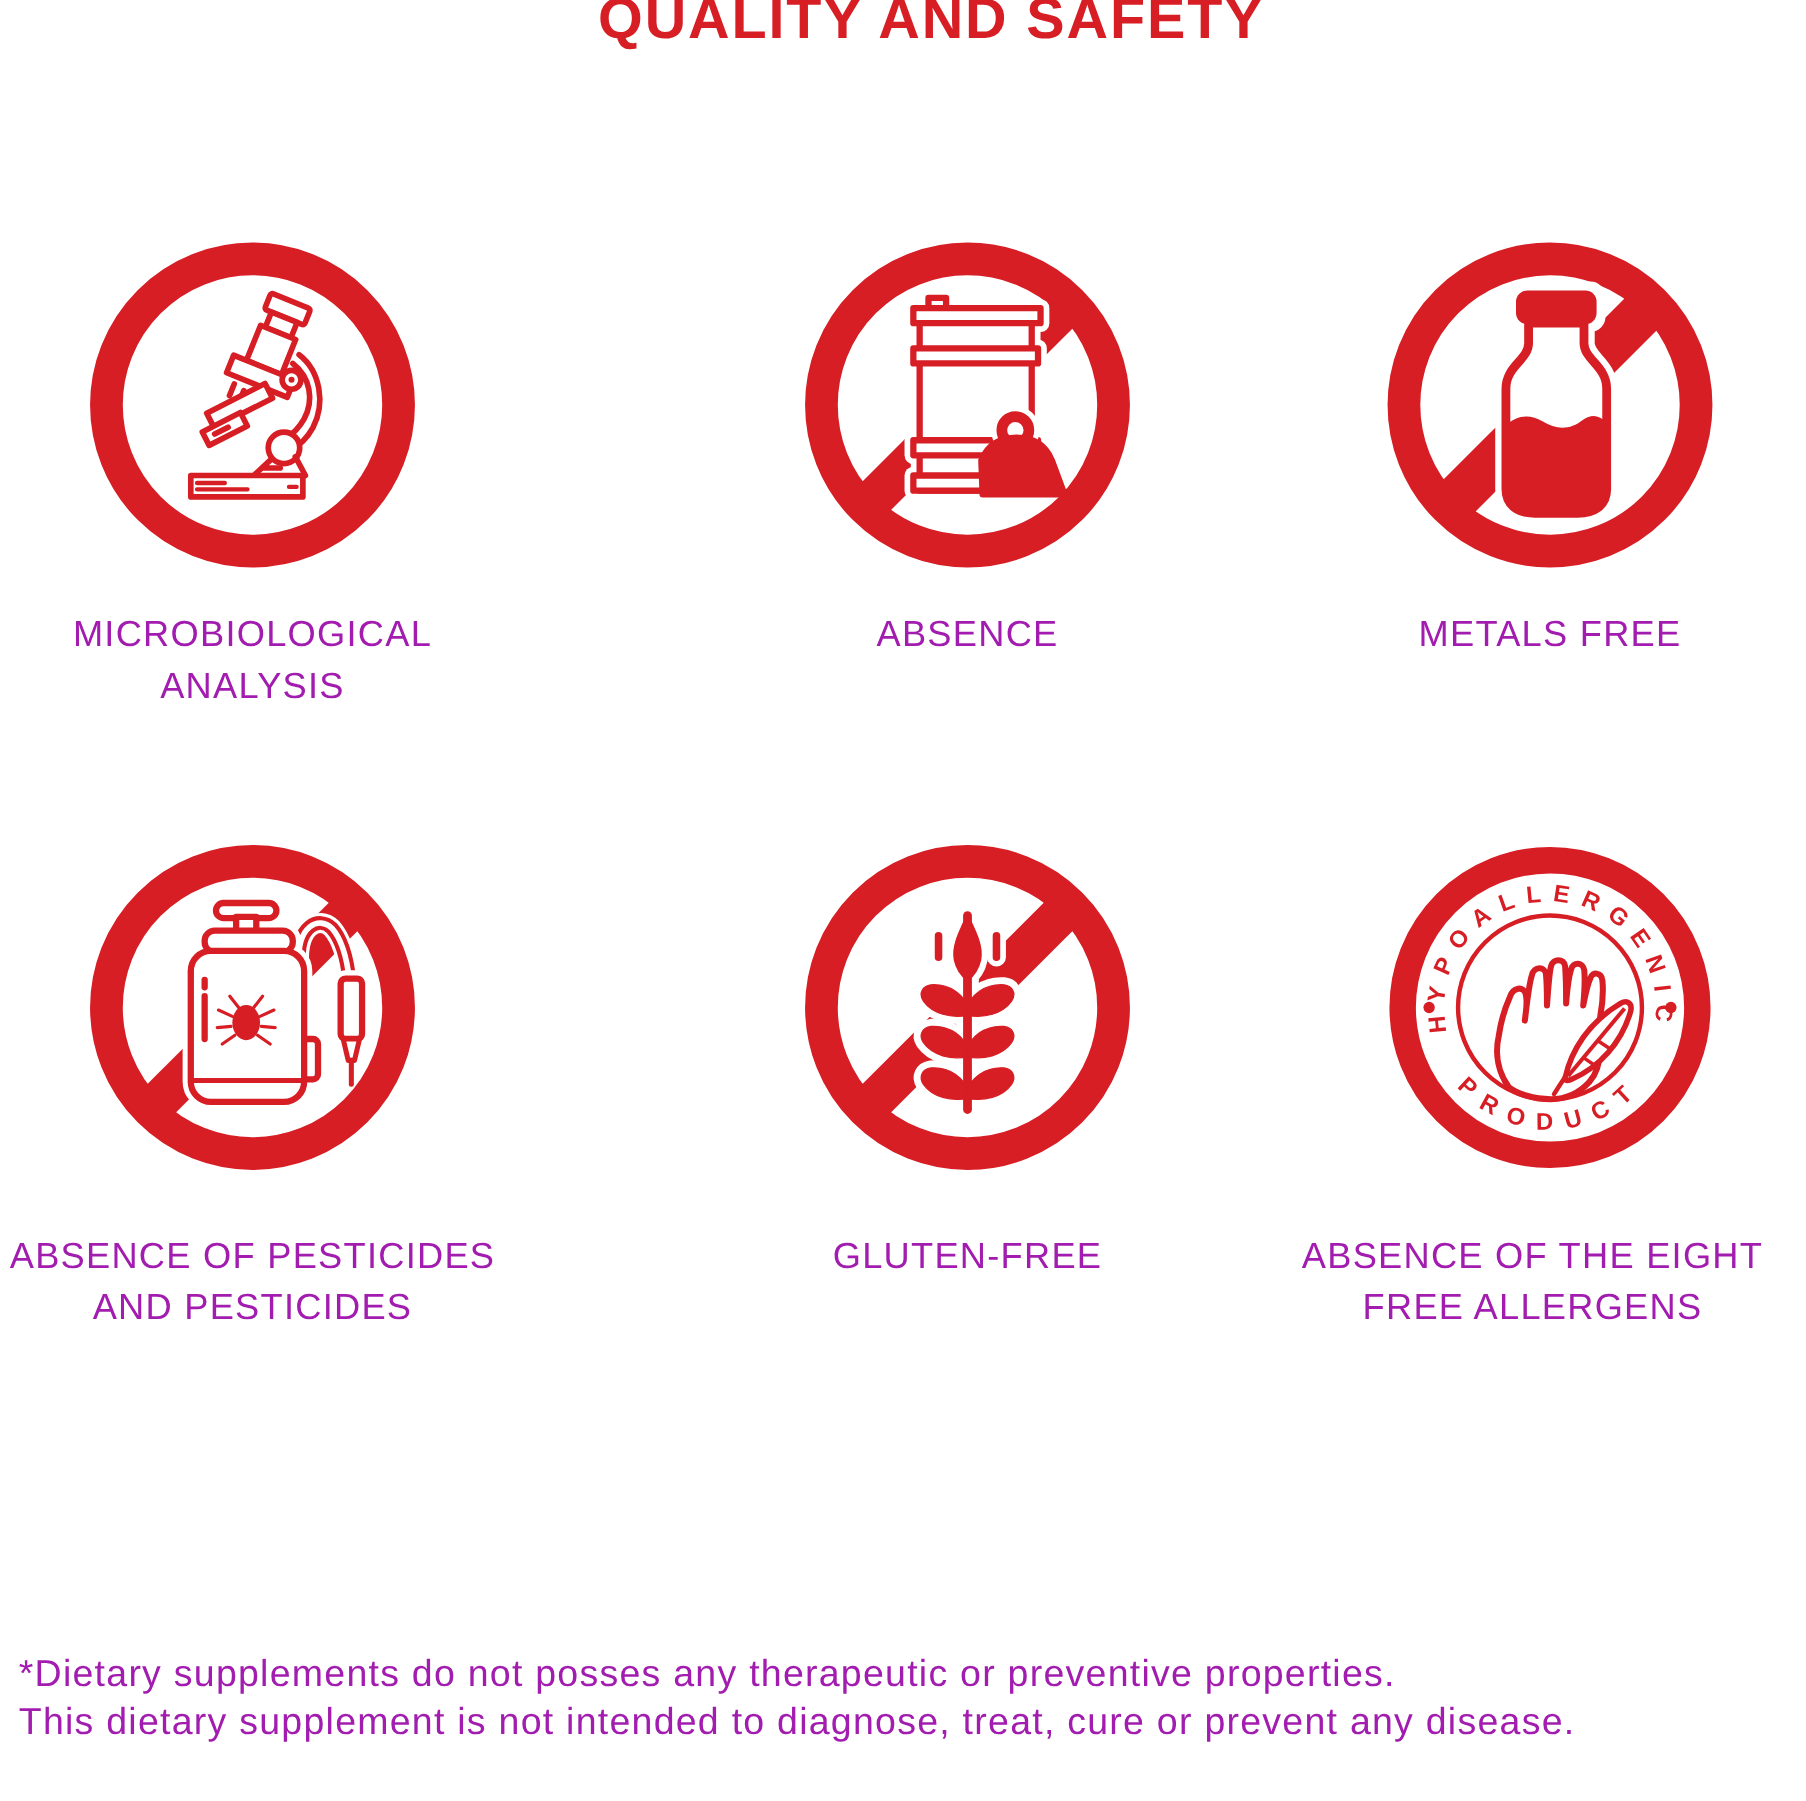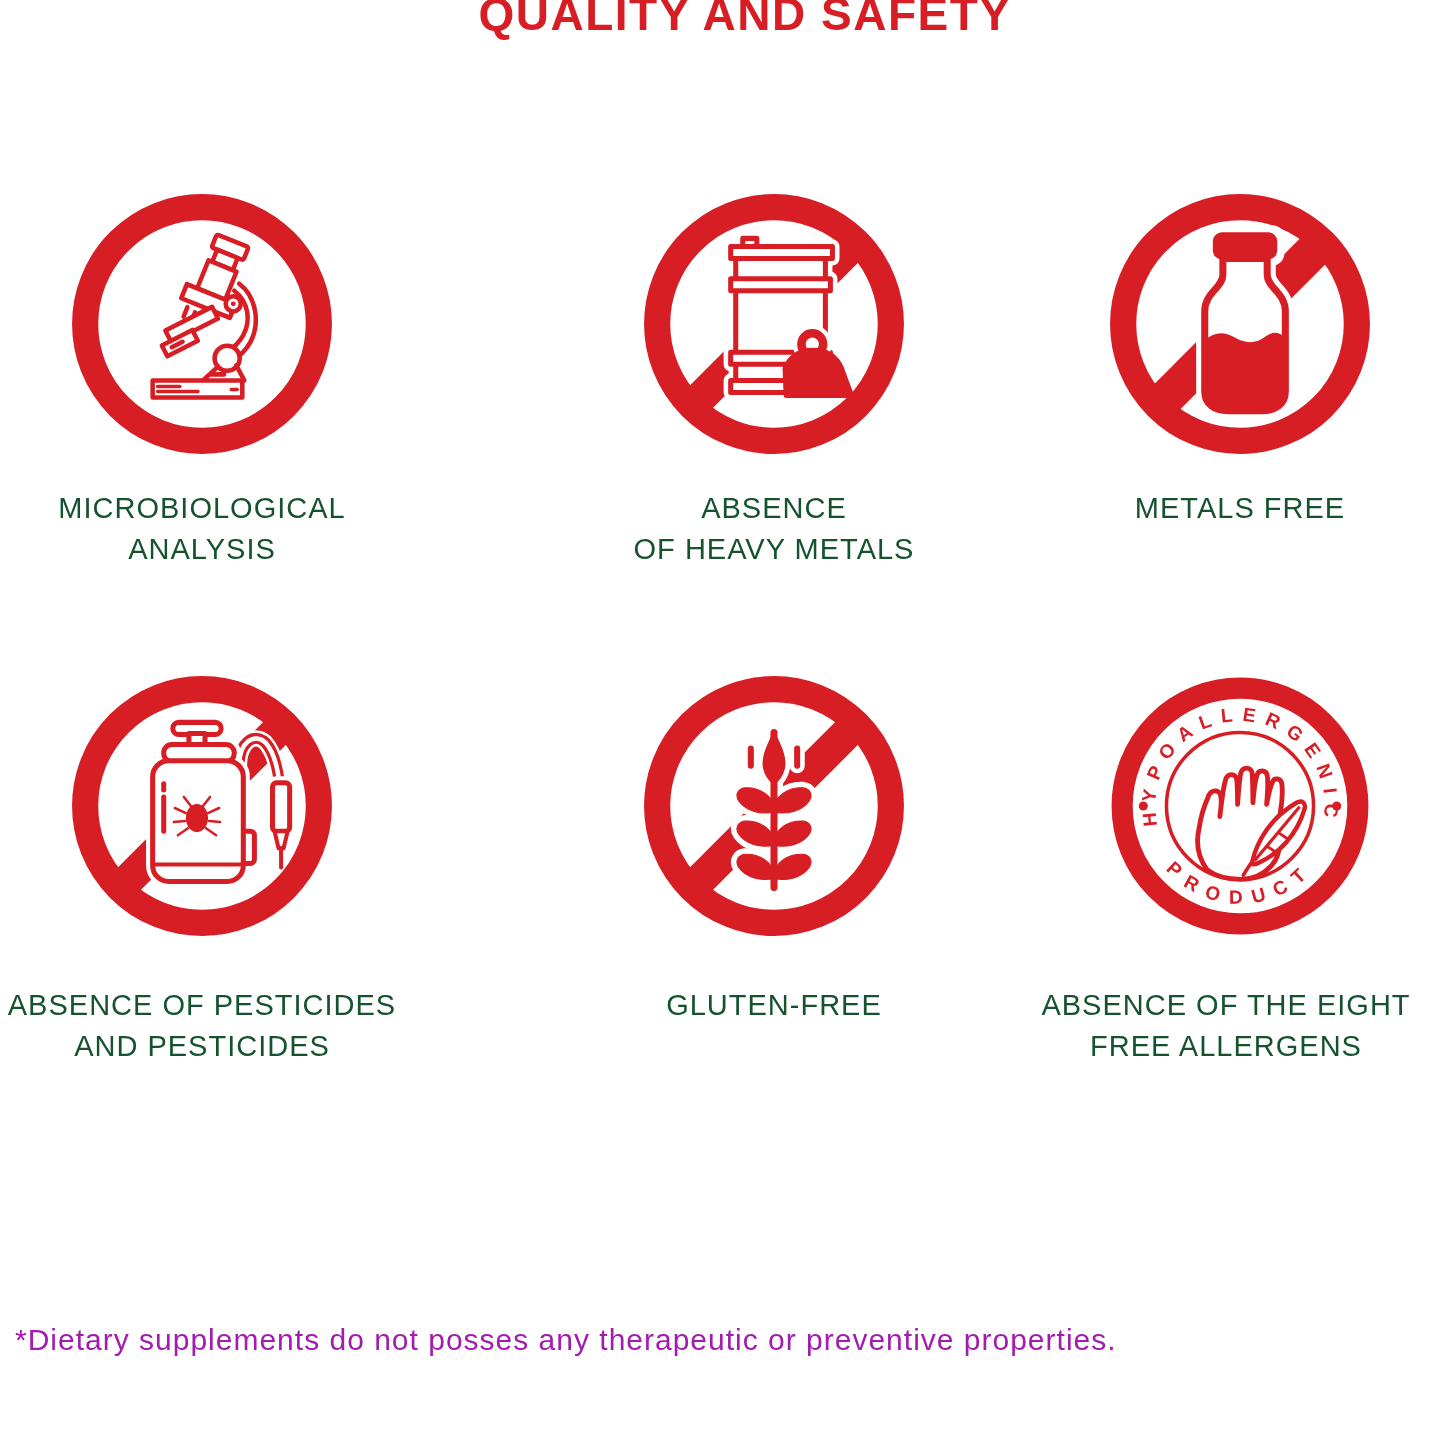--- a/index.html
+++ b/index.html
@@ -19,21 +19,21 @@
     display:flex;flex-direction:column;align-items:center;
   }
   .cell svg.icon{width:272px;height:272px;display:block;}
   .row1{top:188px;}
   .row2{top:670px;}
   .col1{left:-8px;}
   .col2{left:564px;}
   .col3{left:1030px;}
   .label{
     margin-top:28px;text-align:center;
-    font-size:29px;letter-spacing:1px;color:#14532d;
+    font-size:29px;letter-spacing:1px;color:#a21caf;
     line-height:41px;font-weight:400;white-space:nowrap;
   }
   .row2 .label{margin-top:43px;}
   .shift-left{transform:translateX(-14px);}
   .disclaimer{
     position:absolute;left:15px;top:1321px;
     font-size:30px;line-height:37.5px;letter-spacing:1px;
     color:#a21caf;white-space:nowrap;
   }
   .badge-arc-text{
@@ -102,21 +102,20 @@
         <rect x="92" y="163" width="99" height="12"></rect>
         <rect x="92" y="191" width="99" height="12"></rect>
       </g>
       <circle cx="173" cy="155" r="10.75" fill="none" stroke="#ffffff" stroke-width="17"></circle>
       <circle cx="173" cy="155" r="10.75" fill="none" stroke="#D71E25" stroke-width="8.5"></circle>
       <path d="M 147,206 L 212,206 L 202,179 C 197,167 187,161 174,161 C 161,161 151,167 146,179 Z" fill="#D71E25" stroke="#D71E25" stroke-width="5" stroke-linejoin="round"></path>
     </g>
   </svg>
   <div class="label">
     <div>ABSENCE</div>
-    <div>OF HEAVY METALS</div>
   </div>
 </div>
 
 <div class="cell row1 col3">
   <svg class="icon" viewBox="0 0 270 270">
     <circle cx="135" cy="135" r="116" fill="#ffffff" stroke="#D71E25" stroke-width="26"></circle>
     <rect x="10" y="117" width="250" height="36" transform="rotate(-45 135 135)" fill="#D71E25"></rect>
     <g>
       <rect x="101" y="37" width="78" height="40" rx="12" fill="#ffffff"></rect>
       <path d="M 118,70 L 118,86 C 118,99 100,104 100,122 L 100,202 C 100,215 110,221 123,221 L 157,221 C 170,221 180,215 180,202 L 180,122 C 180,104 162,99 162,86 L 162,70 Z" fill="#ffffff" stroke="#ffffff" stroke-width="17" stroke-linejoin="round"></path>
@@ -243,13 +242,14 @@
     </g>
   </svg>
   <div class="label shift-left">
     <div>ABSENCE OF THE EIGHT</div>
     <div>FREE ALLERGENS</div>
   </div>
 </div>
 
 <div class="disclaimer">
   <div>*Dietary supplements do not posses any therapeutic or preventive properties.</div>
+  <div>This dietary supplement is not intended to diagnose, treat, cure or prevent any disease.</div>
 </div>
 
 </body></html>

